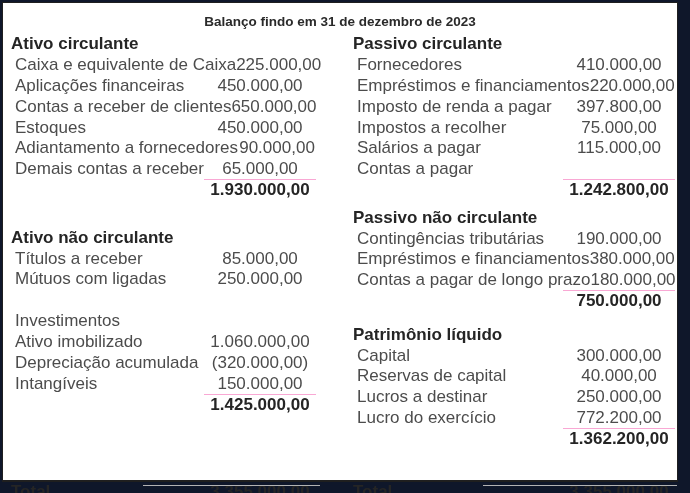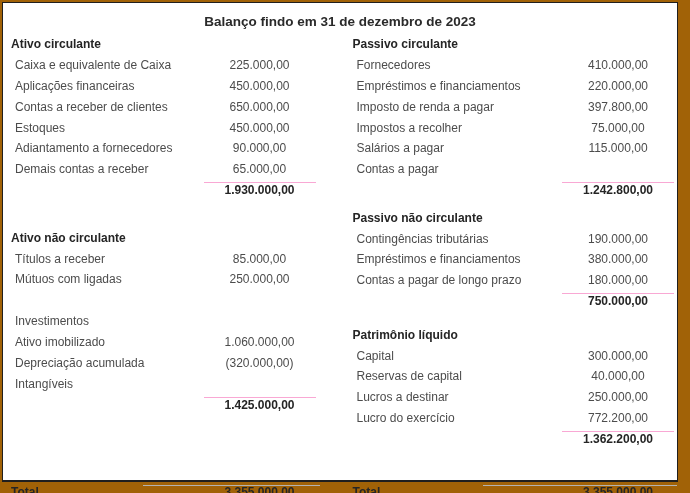--- a/index.html
+++ b/index.html
@@ -5,21 +5,21 @@
   html, body {
     margin: 0;
     padding: 0;
     background: #ffffff;
     font-family: "Liberation Sans", sans-serif;
   }
   .stage {
     position: relative;
     width: 690px;
     height: 493px;
-    background: #a16207;
+    background: #0f172a;
     overflow: hidden;
   }
   .sheet {
     position: absolute;
     left: 2px;
     top: 2px;
     width: 676px;
     height: 480px;
     box-sizing: border-box;
     border: 1px solid #1f1f1f;
@@ -50,21 +50,21 @@
   .col.right {
     width: 337px;
     padding-left: 12px;
     padding-right: 3px;
   }
   .row {
     display: flex;
     justify-content: space-between;
     align-items: center;
     height: 20.8px;
-    font-size: 12px;
+    font-size: 17px;
     color: #4c4c4c;
   }
   .row .label {
     white-space: nowrap;
   }
   .row.item .label {
     padding-left: 4px;
   }
   .row .value {
     width: 112px;
@@ -154,20 +154,21 @@
           <div class="row item">
             <span class="label">Ativo imobilizado</span>
             <span class="value">1.060.000,00</span>
           </div>
           <div class="row item">
             <span class="label">Depreciação acumulada</span>
             <span class="value">(320.000,00)</span>
           </div>
           <div class="row item">
             <span class="label">Intangíveis</span>
+            <span class="value">150.000,00</span>
           </div>
           <div class="row subtotal">
             <span class="label"></span>
             <span class="value">1.425.000,00</span>
           </div>
           <div class="row spacer" style="height: 39px;"></div>
           <div class="row total">
             <span class="label">Total</span>
             <span class="value">3.355.000,00</span>
           </div>

